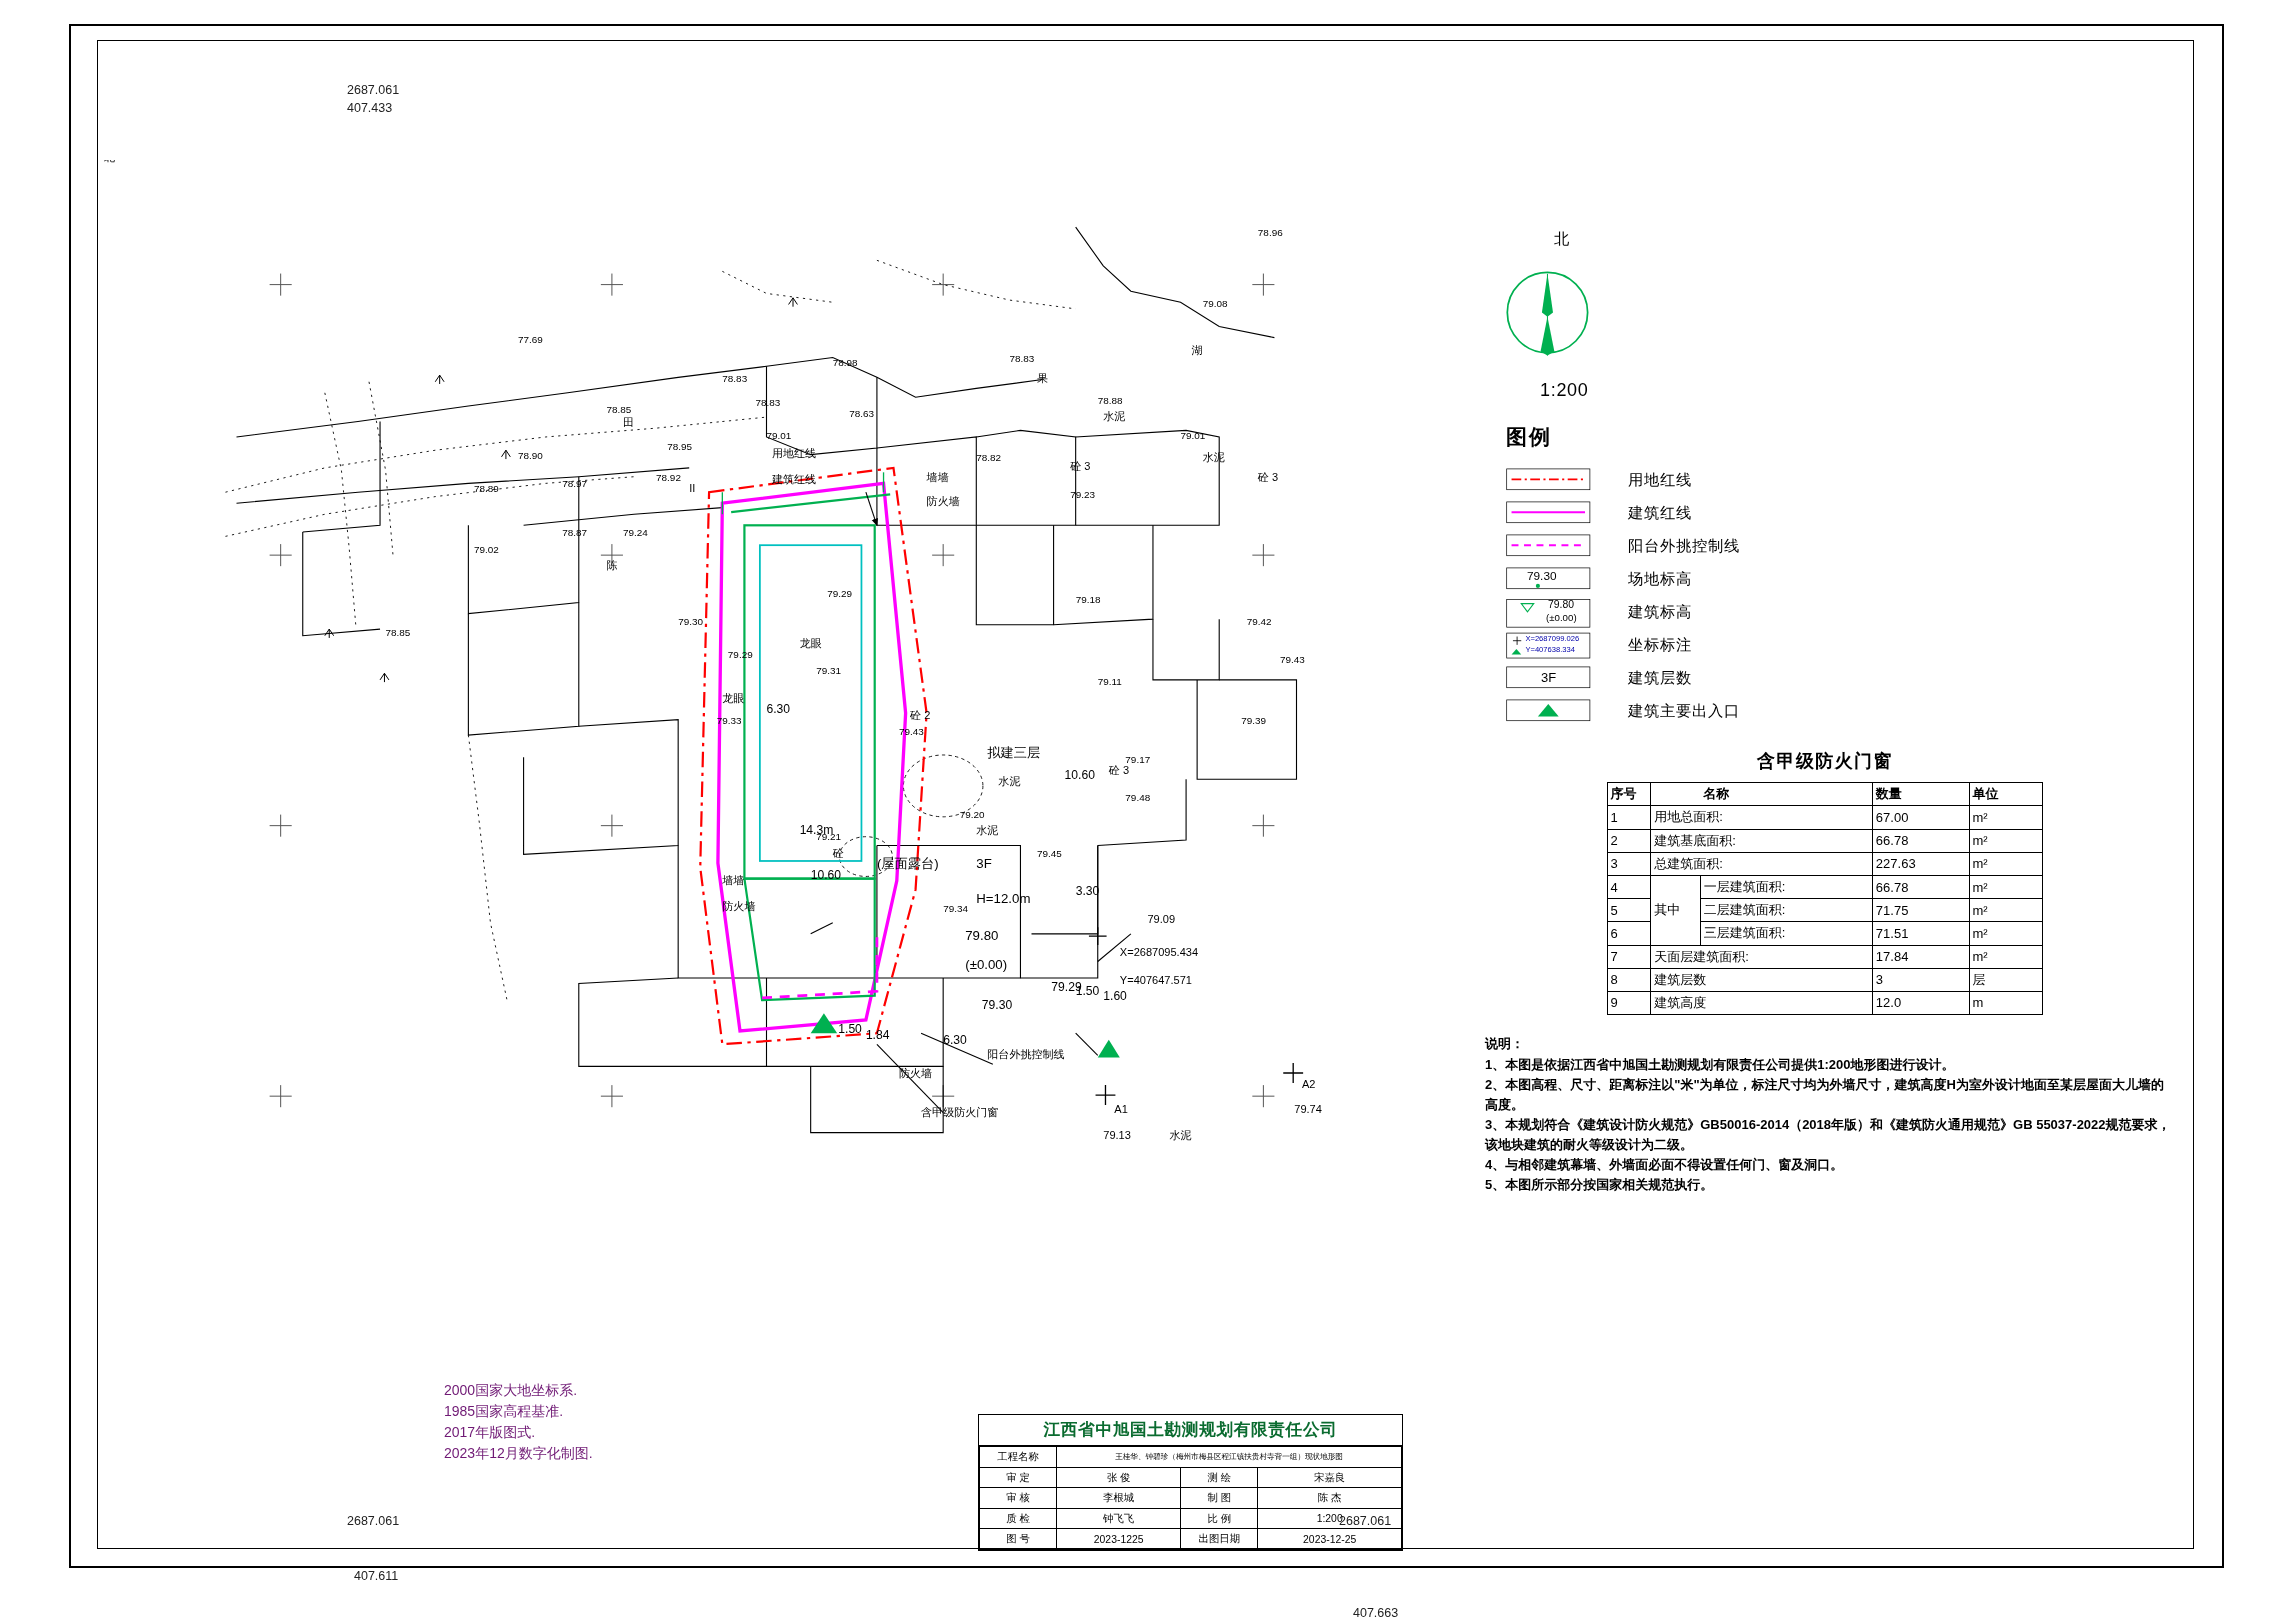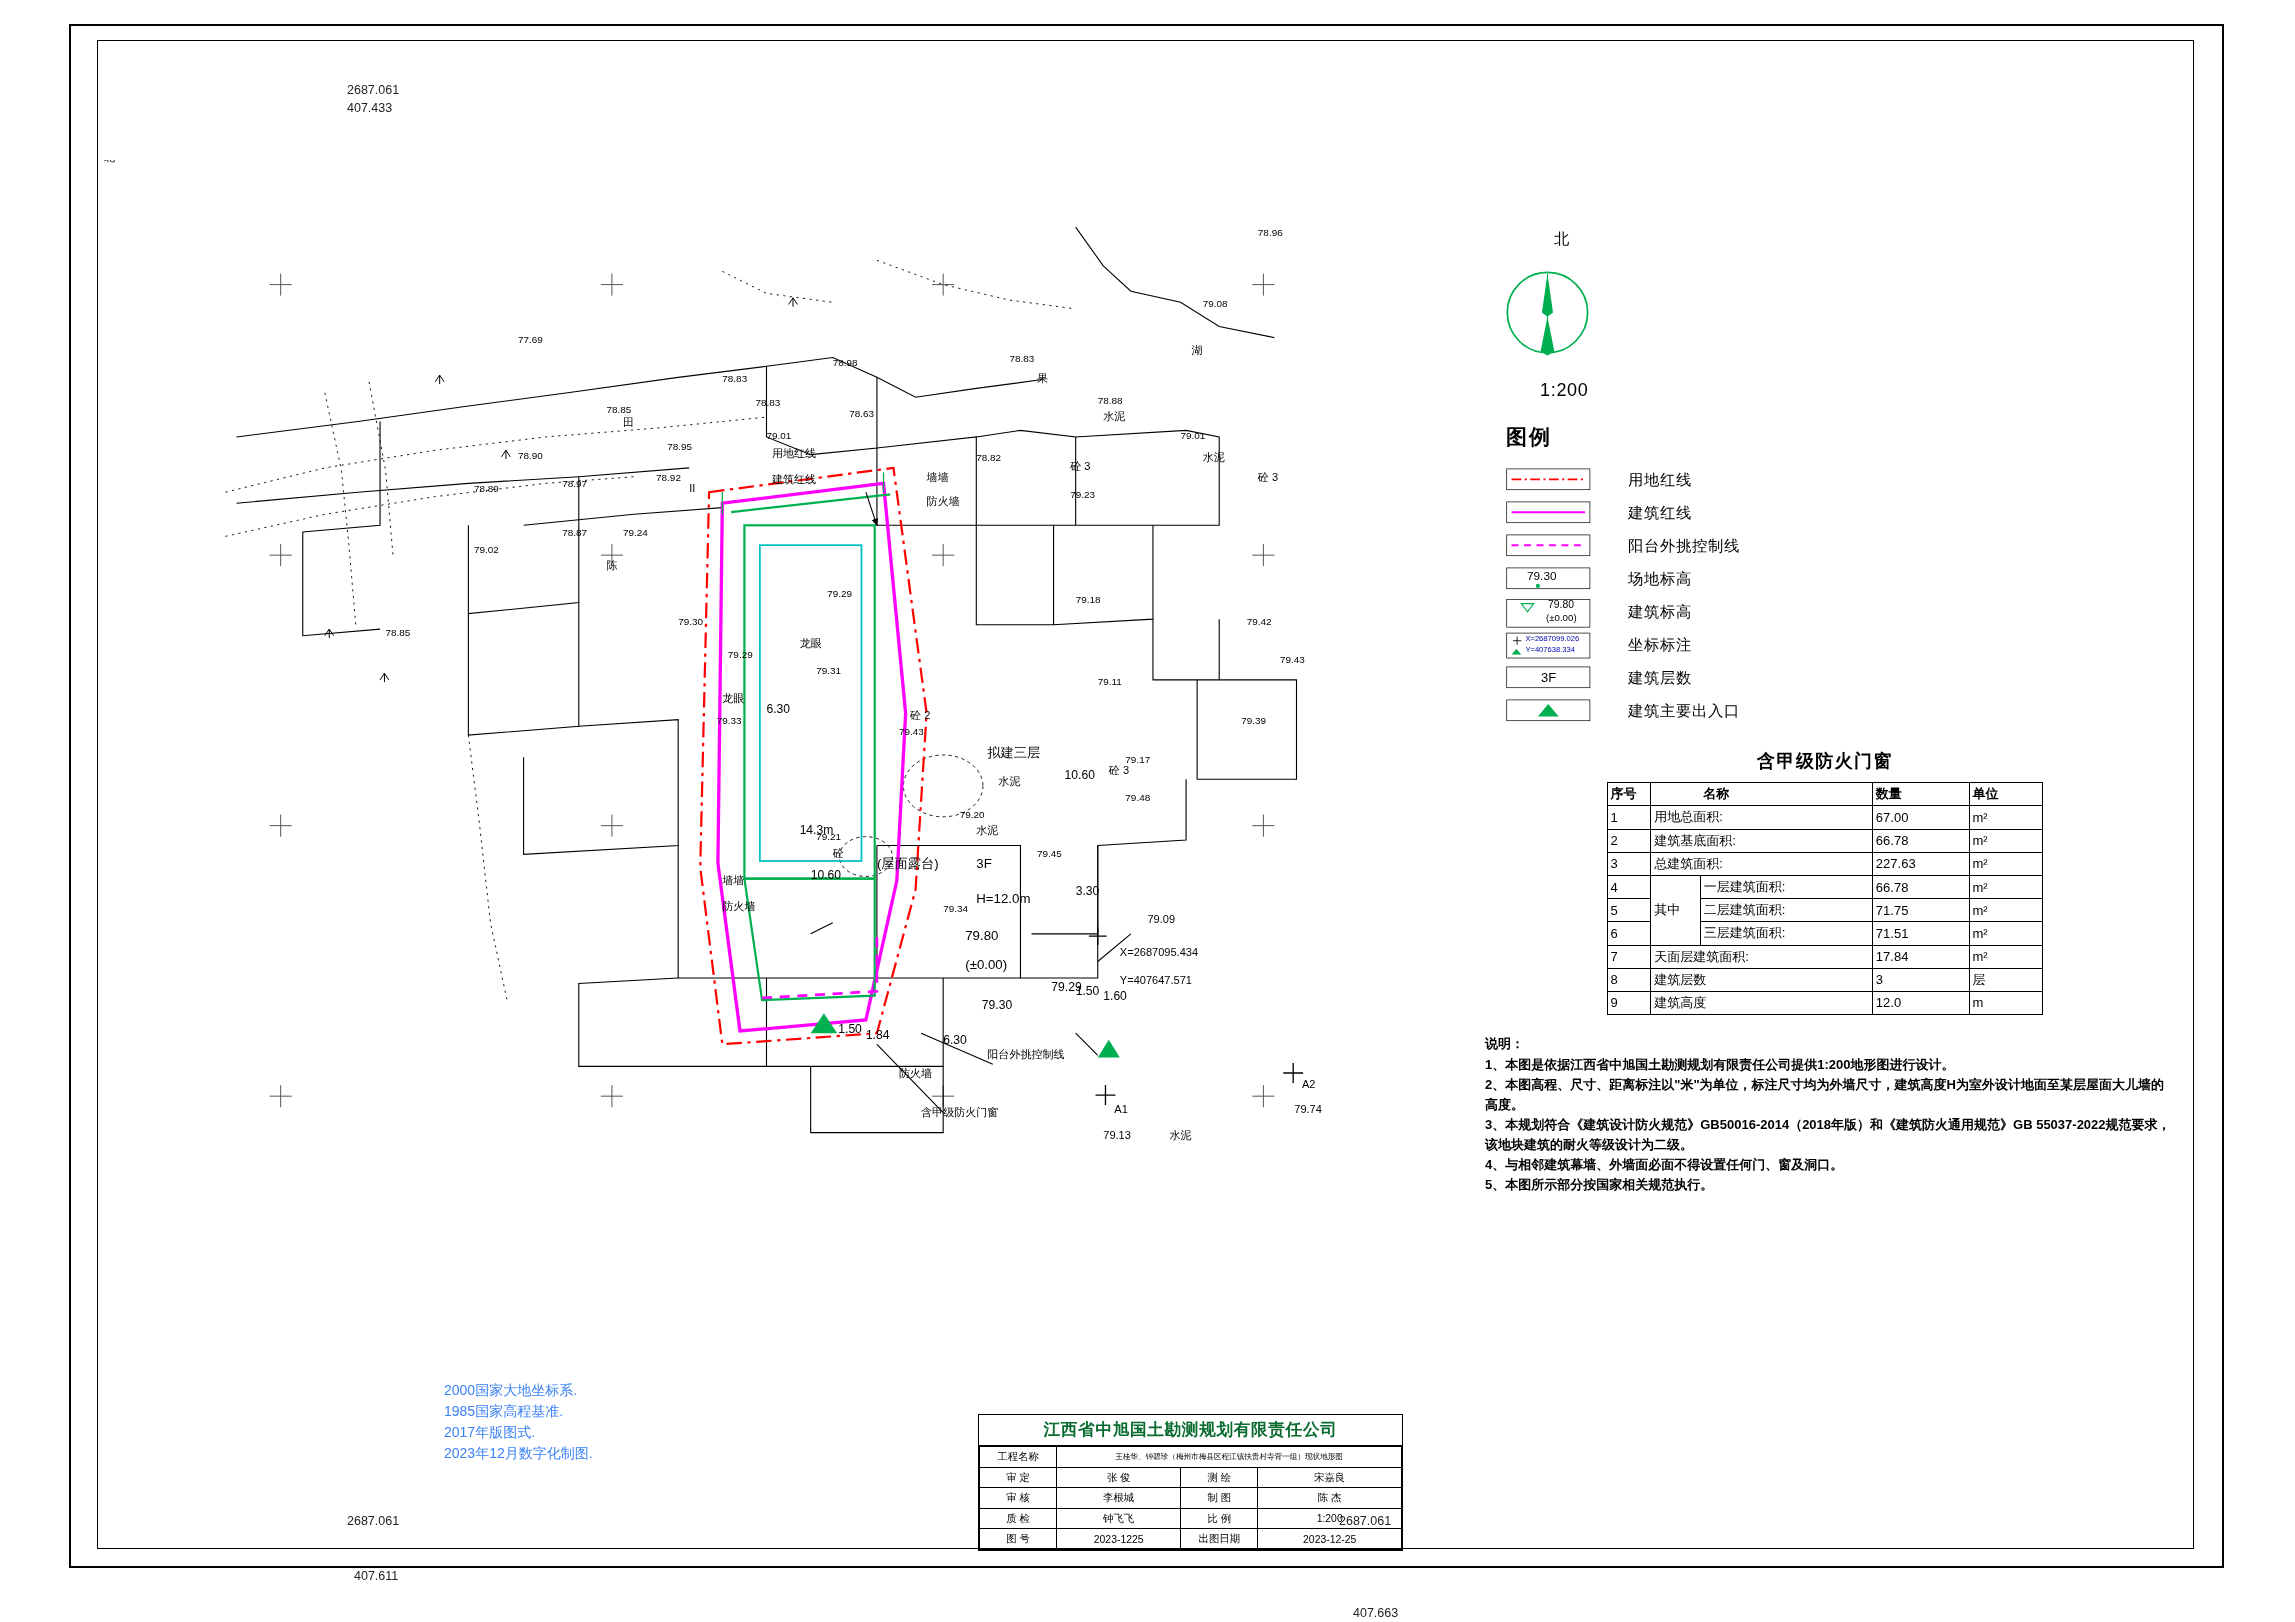--- a/index.html
+++ b/index.html
@@ -41,21 +41,21 @@
   .c-no{width:37px;}
   .c-mid{width:43px;}
   .c-name{width:166px;}
   .c-val{width:90px;}
   .c-unit{width:67px;}
 
   .notes{margin-top:19.4px;margin-left:7px;font-size:13px;line-height:1.55;font-weight:bold;}
   .notes .n-title{font-weight:bold;}
 
   
-  .sys-notes{position:absolute;left:444px;top:1380px;font-size:14px;line-height:1.5;color:#3b82f6;}
+  .sys-notes{position:absolute;left:444px;top:1380px;font-size:14px;line-height:1.5;color:#701a75;}
 
   
   .titleblock{position:absolute;left:978px;top:1414px;width:423px;border:1.4px solid #000;}
   .tb-company{text-align:center;font-size:16.6px;font-weight:bold;color:#0a6b2f;padding:4.2px 0;border-bottom:1.4px solid #000;letter-spacing:0.7px;}
   table.tb{border-collapse:collapse;width:100%;font-size:10.4px;}
   table.tb td{border:0.7px solid #000;padding:2.1px 2.8px;text-align:center;height:15.3px;}
   .tb-l{width:49px;}
   .tb-v{width:83px;font-family:Liberation Serif, serif;}
   .tb-l2{width:49px;}
   .tb-v2{width:97px;}

